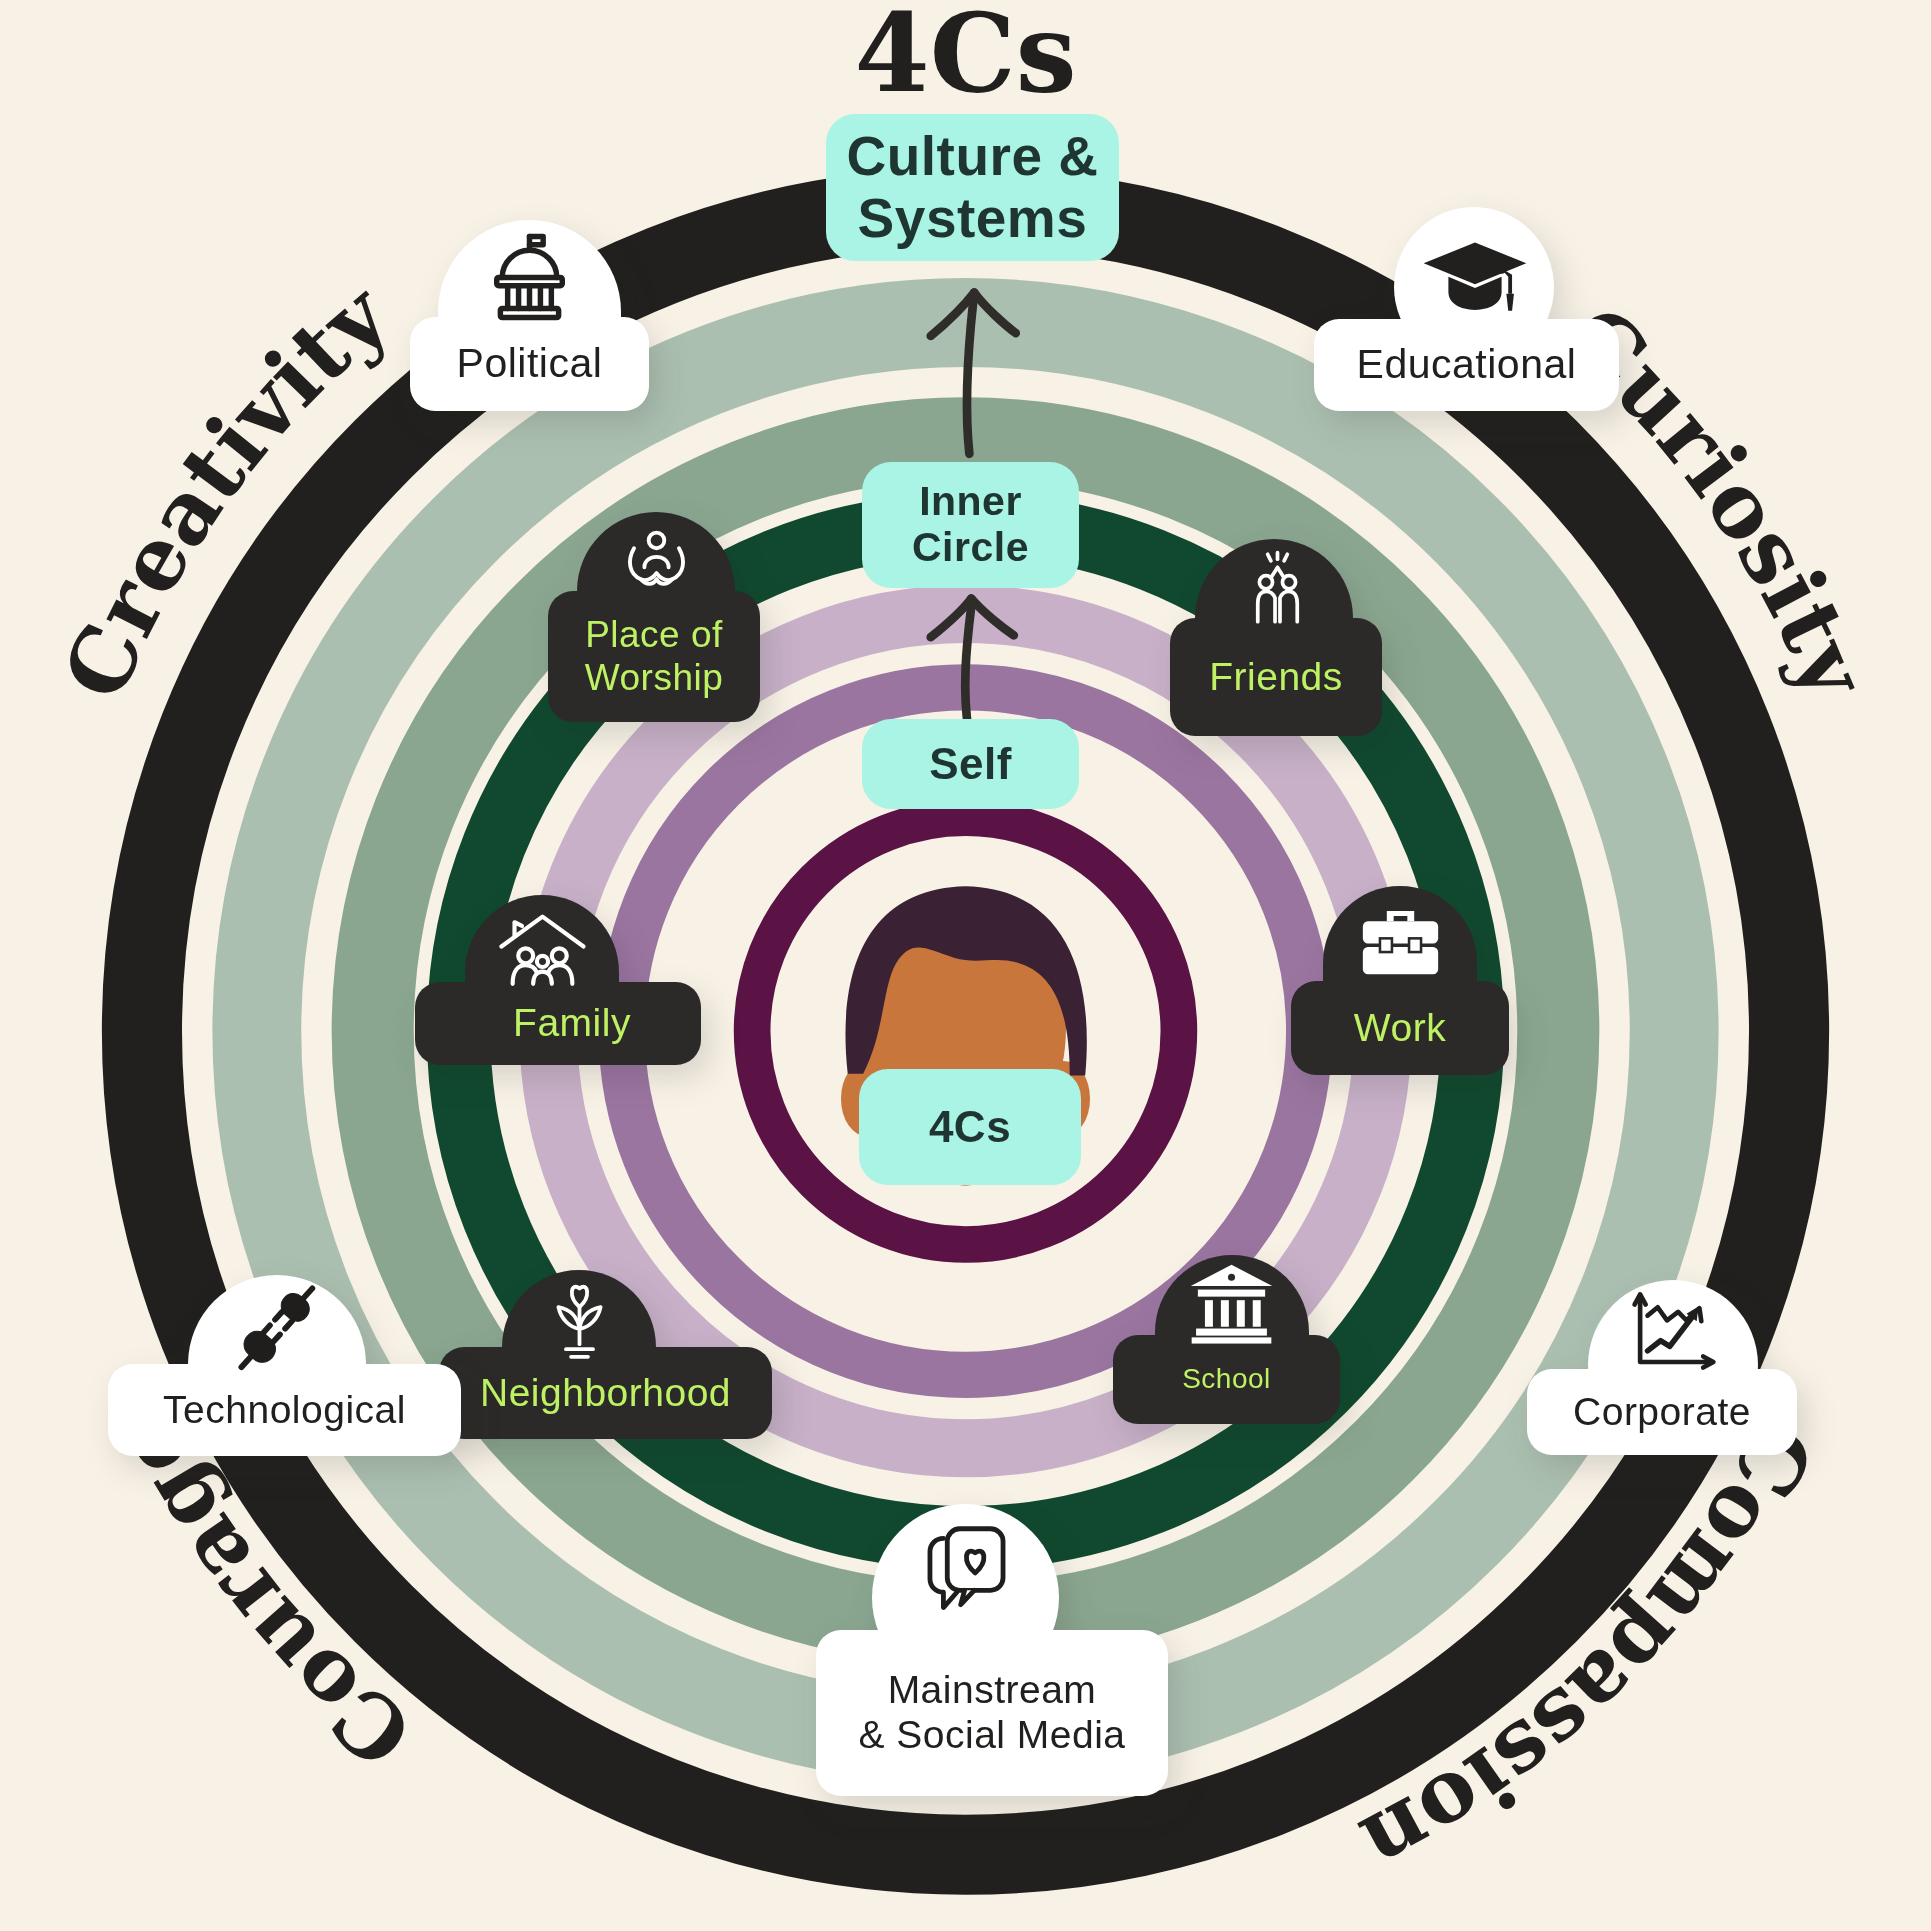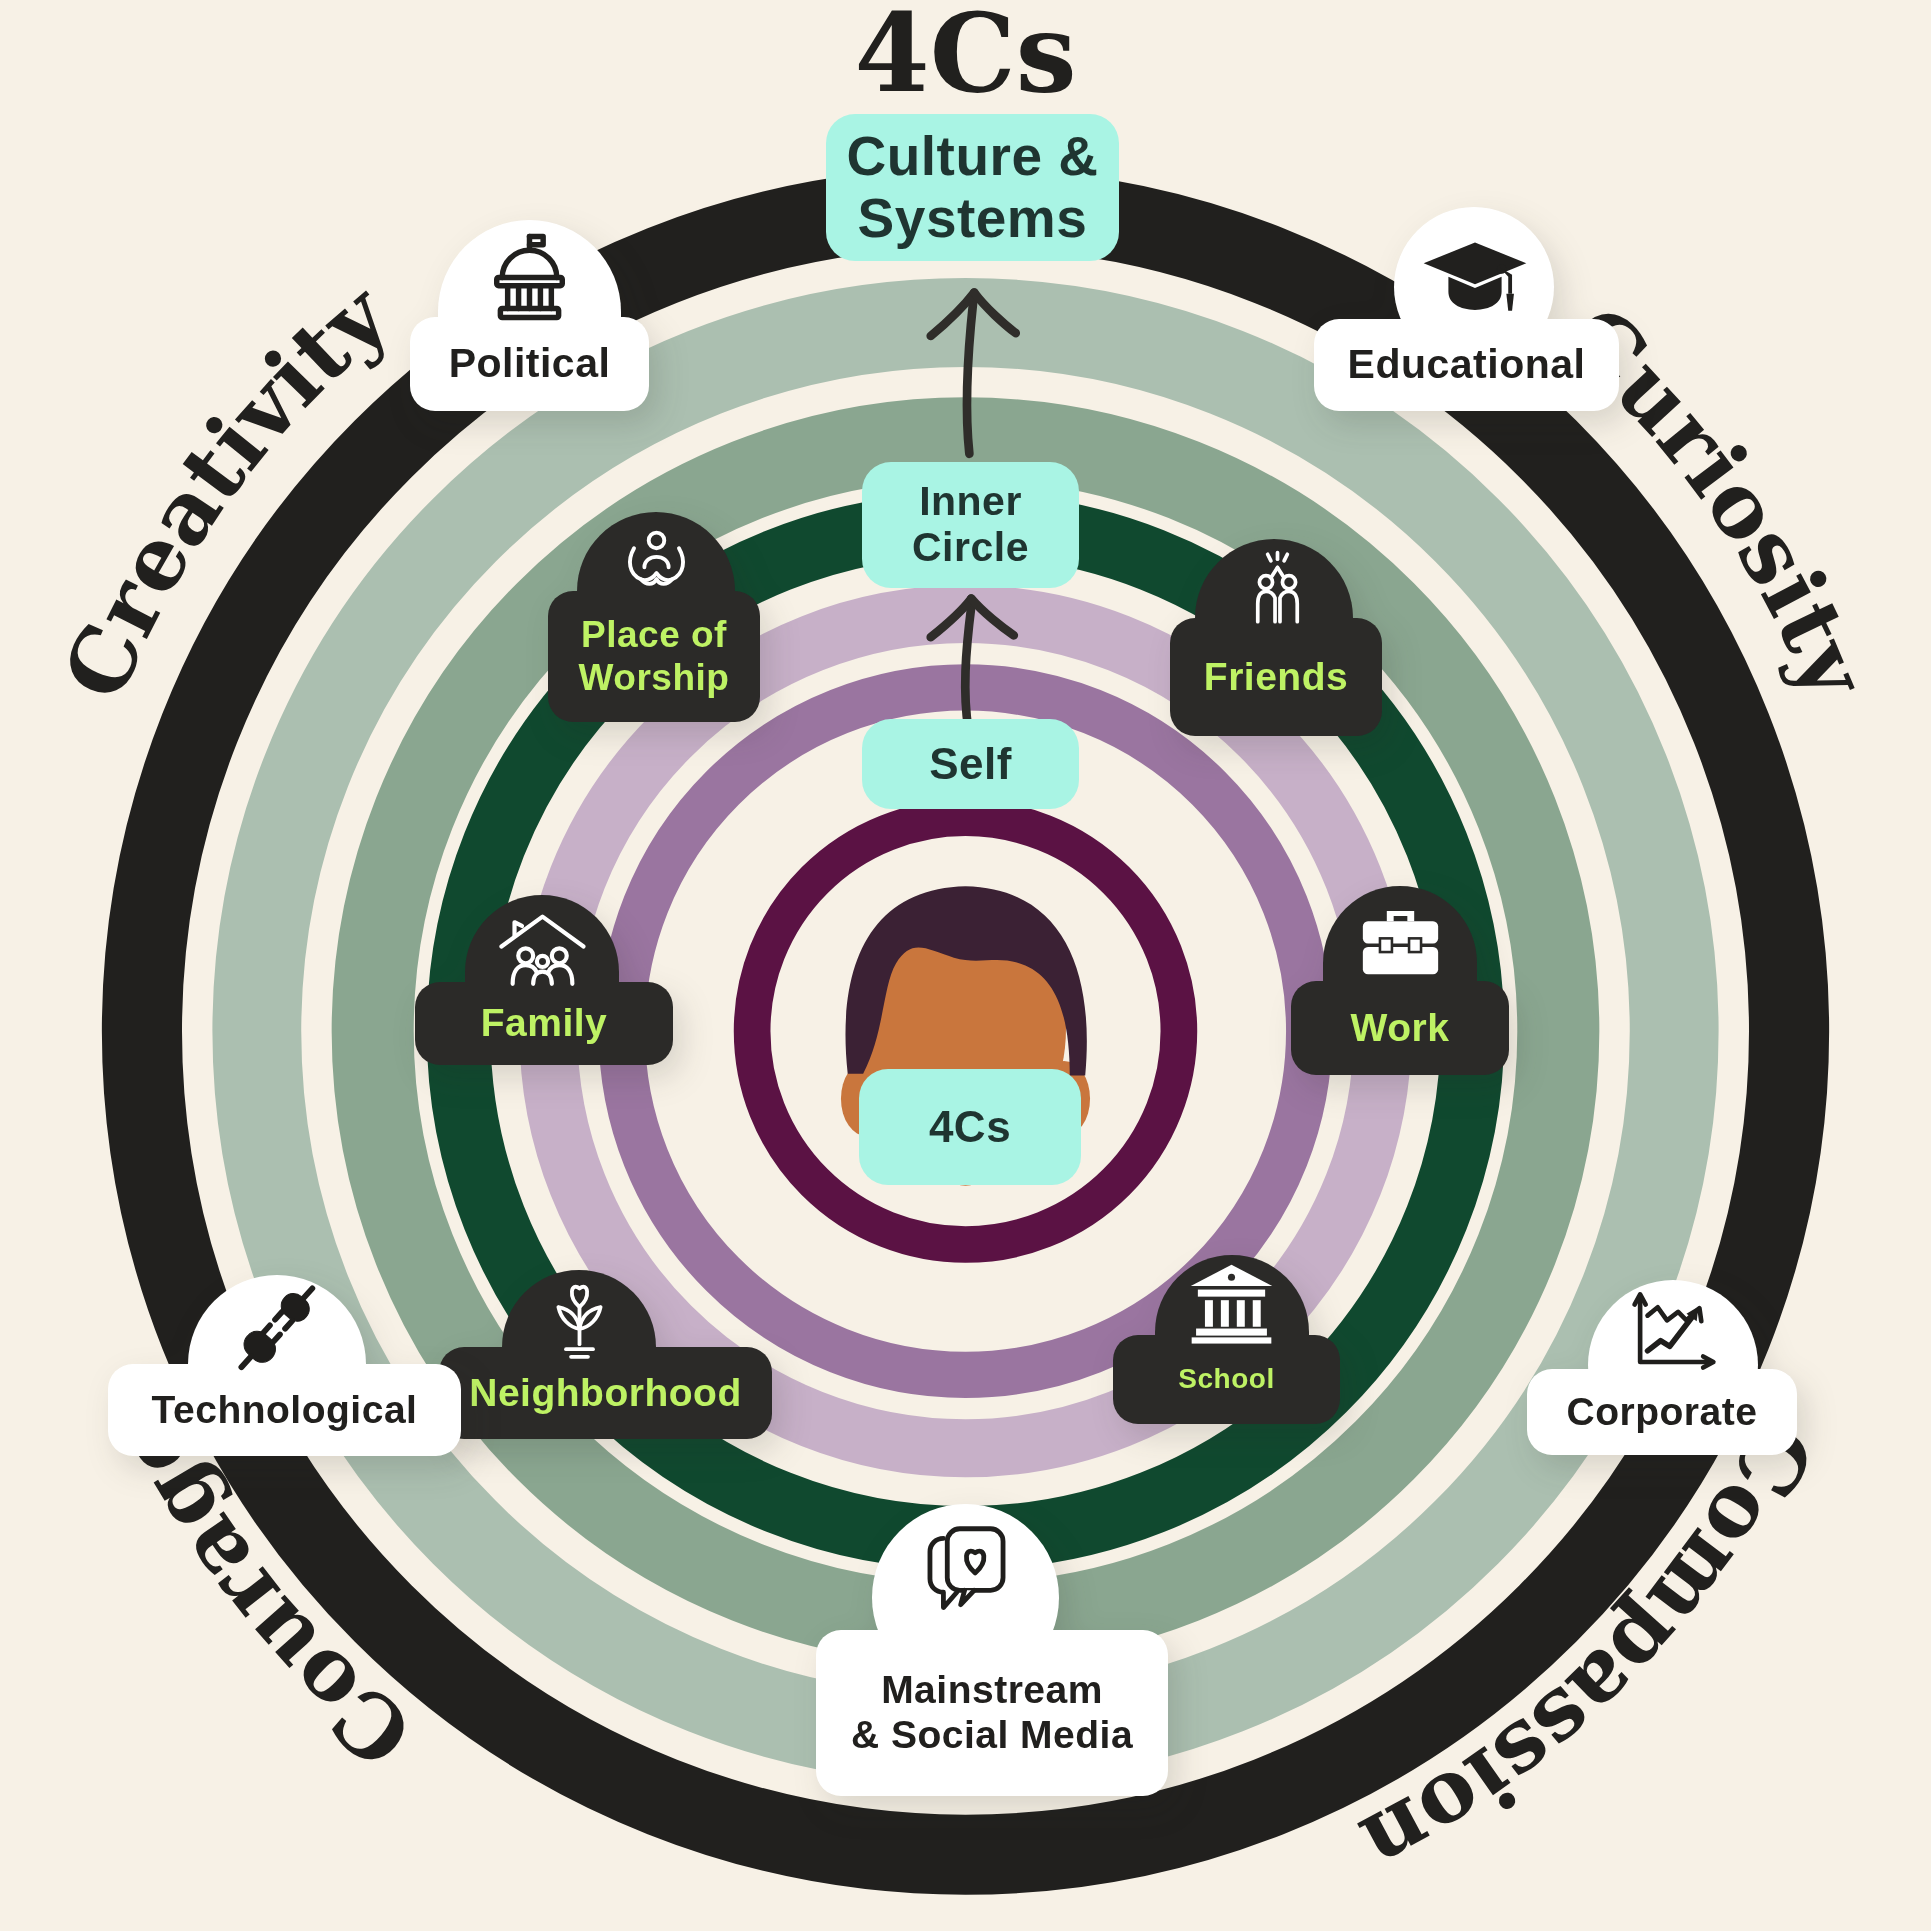--- a/index.html
+++ b/index.html
@@ -24,21 +24,21 @@
     display:flex;flex-direction:column;align-items:center;justify-content:center;
     line-height:1.12;letter-spacing:0.5px;
   }
   .tag .l1,.tag .l2{display:block;}
 
   .card{position:absolute;filter:drop-shadow(9.7px 13.5px 15.4px rgba(33,32,30,.14));}
   .card .arch{position:absolute;background:#fff;}
   .card .bump{position:absolute;background:#fff;border-radius:50%;}
   .card .bar{position:absolute;background:#fff;border-radius:25px;
     display:flex;flex-direction:column;align-items:center;justify-content:center;
-    color:#21201e;font-weight:bold;letter-spacing:0.5px;line-height:1.15;}
+    color:#21201e;font-weight:normal;letter-spacing:0.5px;line-height:1.15;}
   .card svg.ic{position:absolute;}
   .card.dark .arch,.card.dark .bump,.card.dark .bar{background:#2b2a28;}
   .card.dark .bar{color:#bef264;}
 </style>
 </head>
 <body>
 
 <svg class="bg" viewBox="0 0 2000 2000">
 
   <g id="rings">
@@ -178,21 +178,21 @@
       <path d="M41 31 L48 20"></path>
         <path d="M55 31 L48 20"></path>
       <path d="M24 86 V64 C24 54 28 49 34 49 C40 49 43 52 45 57 V86"></path>
       <path d="M72 86 V64 C72 54 68 49 62 49 C56 49 53 52 51 57 V86"></path>
     </g>
   </svg>
 </div>
 
 <div class="card dark" style="left:415px;top:895px;width:258px;height:170px;">
   <div class="arch" style="left:50px;top:0;width:154px;height:89px;border-radius:77px 77px 0 0;"></div>
-  <div class="bar" style="left:0;top:87px;width:258px;height:83px;font-size:39px;">
+  <div class="bar" style="left:0;top:87px;width:258px;height:83px;font-size:39px;padding-left:28px;">
     <span>Family</span>
   </div>
   <svg class="ic" style="left:79px;top:9.7px;" width="97" height="83" viewBox="0 0 104 88">
     <g fill="none" stroke="#ffffff" stroke-width="4.5" stroke-linecap="round" stroke-linejoin="round">
       <path d="M8 44 L52 12 L96 44"></path>
       <path d="M22 33 V18 L30 22"></path>
       <circle cx="34" cy="54" r="8"></circle>
         <circle cx="70" cy="54" r="8"></circle>
         <circle cx="52" cy="60" r="6"></circle>
       <path d="M20 84 C20 70 26 64 34 64 C40 64 44 67 46 72"></path>

